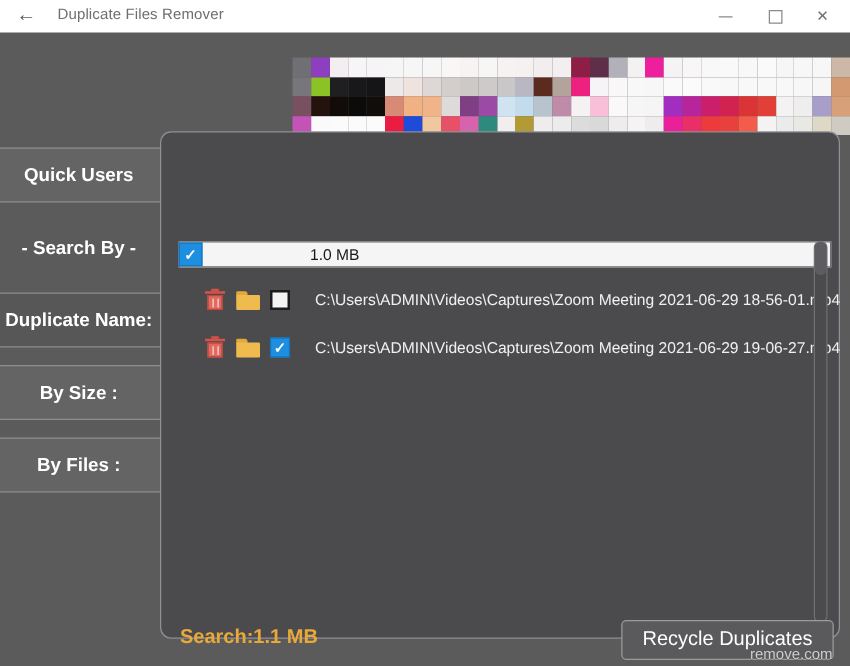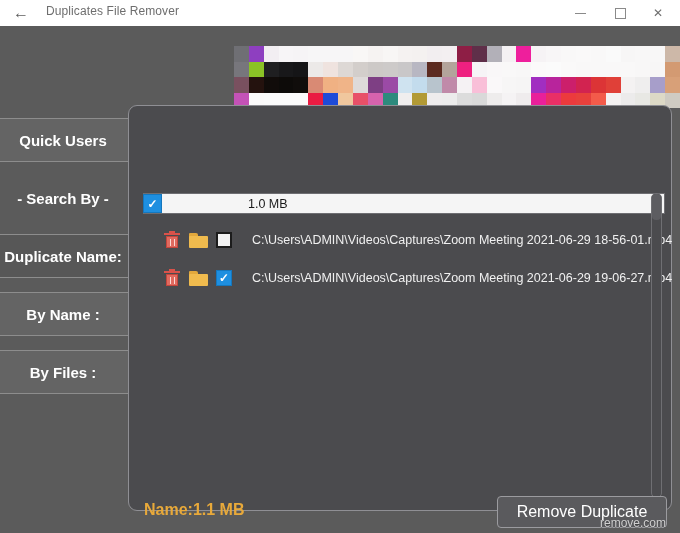--- a/index.html
+++ b/index.html
@@ -318,21 +318,21 @@
     text-shadow: 0 1px 0 rgba(0,0,0,0.25);
   }
 </style>
 </head>
 <body>
 
 <div id="app">
 
   <div class="titlebar">
     <div class="back-arrow">←</div>
-    <div class="title-text">Duplicates File Remover</div>
+    <div class="title-text">Duplicate Files Remover</div>
     <div class="win-btn win-min"><span class="bar"></span></div>
     <div class="win-btn win-max"><span class="sq"></span></div>
     <div class="win-btn win-close"><span>✕</span></div>
   </div>
 
   <div class="app-body">
 
     <div class="sidebar">
       <div class="side-btn">
         <span>Quick Users</span>
@@ -340,21 +340,21 @@
       <div class="side-gap"></div>
       <div class="side-btn flat">
         <span>- Search By -</span>
       </div>
       <div class="side-gap"></div>
       <div class="side-btn active">
         <span>Duplicate Name:</span>
       </div>
       <div class="side-gap"></div>
       <div class="side-btn">
-        <span>By Name :</span>
+        <span>By Size :</span>
       </div>
       <div class="side-gap"></div>
       <div class="side-btn">
         <span>By Files :</span>
       </div>
     </div>
 
     <div class="dialog">
 
       <div class="list-area">
@@ -521,19 +521,19 @@
         <i style="background: rgb(243, 91, 74);"></i>
         <i style="background: rgb(244, 242, 242);"></i>
         <i style="background: rgb(236, 235, 235);"></i>
         <i style="background: rgb(232, 232, 228);"></i>
         <i style="background: rgb(221, 217, 198);"></i>
         <i style="background: rgb(207, 203, 194);"></i>
       </div>
 
   </div>
 
-  <div class="clean-text">Name:1.1 MB</div>
+  <div class="clean-text">Search:1.1 MB</div>
   <div class="remove-btn">
-    <span>Remove Duplicate</span>
+    <span>Recycle Duplicates</span>
   </div>
   <div class="watermark">remove.com</div>
 
 </div>
 
 </body></html>

